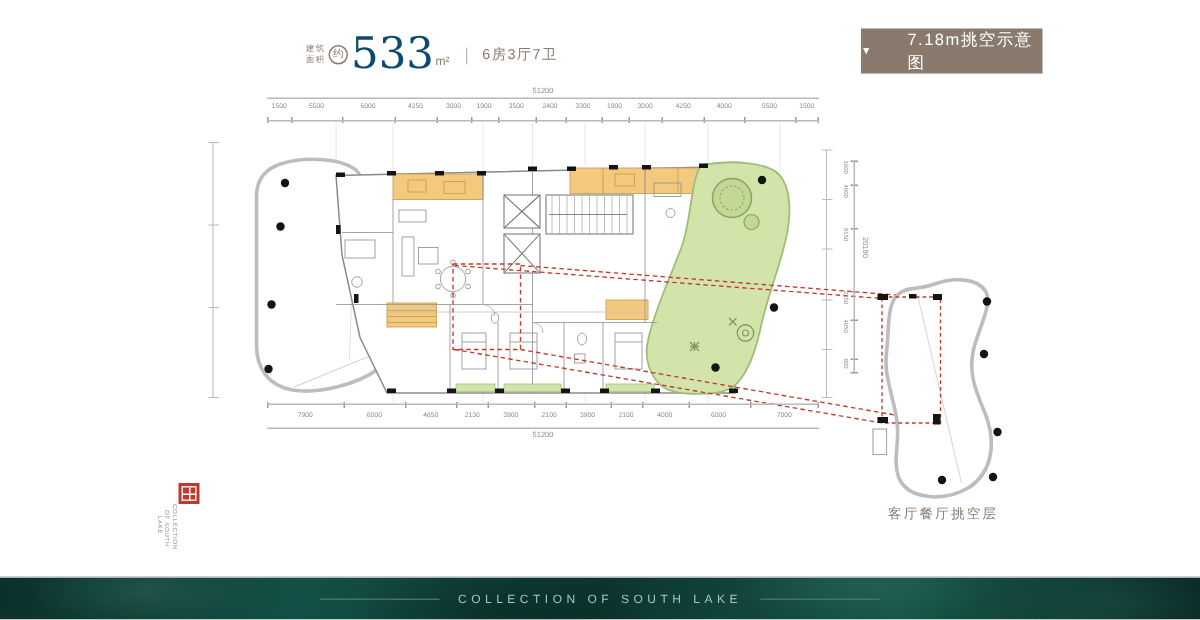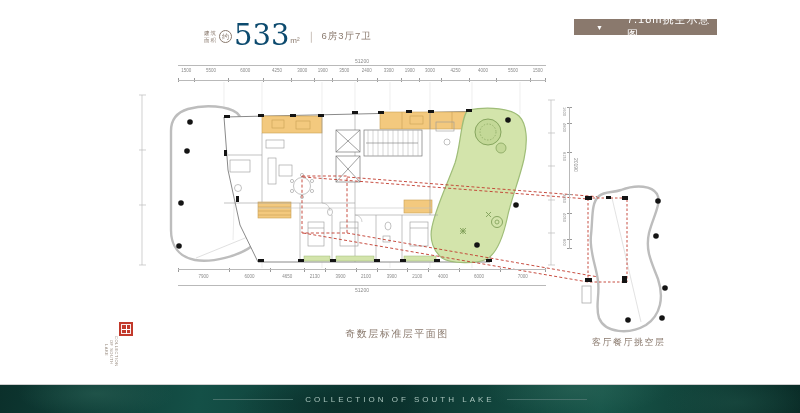--- a/index.html
+++ b/index.html
@@ -10,23 +10,23 @@
   .title{position:absolute;left:98px;top:14px;font-family:"DejaVu Serif","Liberation Serif",serif;
          font-size:30px;font-weight:bold;letter-spacing:10px;color:var(--title,#6e5e52);}
   .area-group{position:absolute;left:204px;top:22px;display:flex;align-items:flex-end;color:var(--caption,#8a7a6e);}
   .area-pre{display:flex;flex-direction:column;font-size:5.5px;line-height:6.5px;margin:0 2px 5px 0;letter-spacing:1px;}
   .area-approx{width:11px;height:11px;border:1px solid var(--caption,#8a7a6e);border-radius:50%;
                font-size:7px;line-height:11px;text-align:center;margin:0 2px 5px 0;}
   .area-value{font-family:"DejaVu Serif","Liberation Serif",serif;font-size:29px;line-height:26px;color:#0c4a6e;}
   .area-unit{font-size:8px;margin:13px 0 3px 1px;}
   .area-sep{font-size:11px;color:#b5a99e;margin:0 5px 4px 6px;}
   .area-spec{font-size:9.5px;margin-bottom:5px;letter-spacing:1px;}
-  .banner{position:absolute;left:574px;top:19px;width:121px;height:16px;background:var(--banner-bg,#8a796d);
+  .banner{position:absolute;left:574px;top:19px;width:121px;height:30px;background:var(--banner-bg,#8a796d);
           color:var(--banner-text,#fff);display:flex;align-items:center;justify-content:center;gap:23px;
-          font-size:11px;letter-spacing:1px;cursor:pointer;padding-left:22px;}
+          font-size:11px;letter-spacing:1px;cursor:pointer;}
   .banner .arrow{font-size:7px;line-height:1;}
 
   
   .dim-total{position:absolute;text-align:center;font-size:5px;color:var(--dim,#8a8a8a);line-height:6px;}
   .dim-total.t{border-bottom:1px solid #b9b9b9;padding-bottom:1px;}
   .dim-total.b{border-top:1px solid #b9b9b9;padding-top:1px;}
   .dim-row{position:absolute;display:flex;}
   .dim-row.h{height:13px;}
   .dim-row.h::after{content:'';position:absolute;left:0;right:0;height:1px;background:#b9b9b9;}
   .dim-row.h.lab-top::after{bottom:0;}
@@ -403,21 +403,20 @@
         <span class="dim-label">4050</span>
       </div>
       <div class="dim-cell" style="flex-grow: 800;">
         <span class="dim-label">800</span>
       </div>
     </div>
   <div class="dim-total v" style="left:573px;top:158px;">
     <span>20190</span>
   </div>
 
-  <div class="caption-main">奇数层标准层平面图</div>
   <div class="caption-side">客厅餐厅挑空层</div>
 
   <div class="seal"></div>
   <span class="seal-col" style="left:114px;top:336px;">COLLECTION</span>
   <span class="seal-col" style="left:109px;top:340px;">OF SOUTH</span>
   <span class="seal-col" style="left:104px;top:344px;">LAKE</span>
 
   <div class="footer">
     <span class="fline"></span>
     <span class="footer-text">COLLECTION OF SOUTH LAKE</span>

